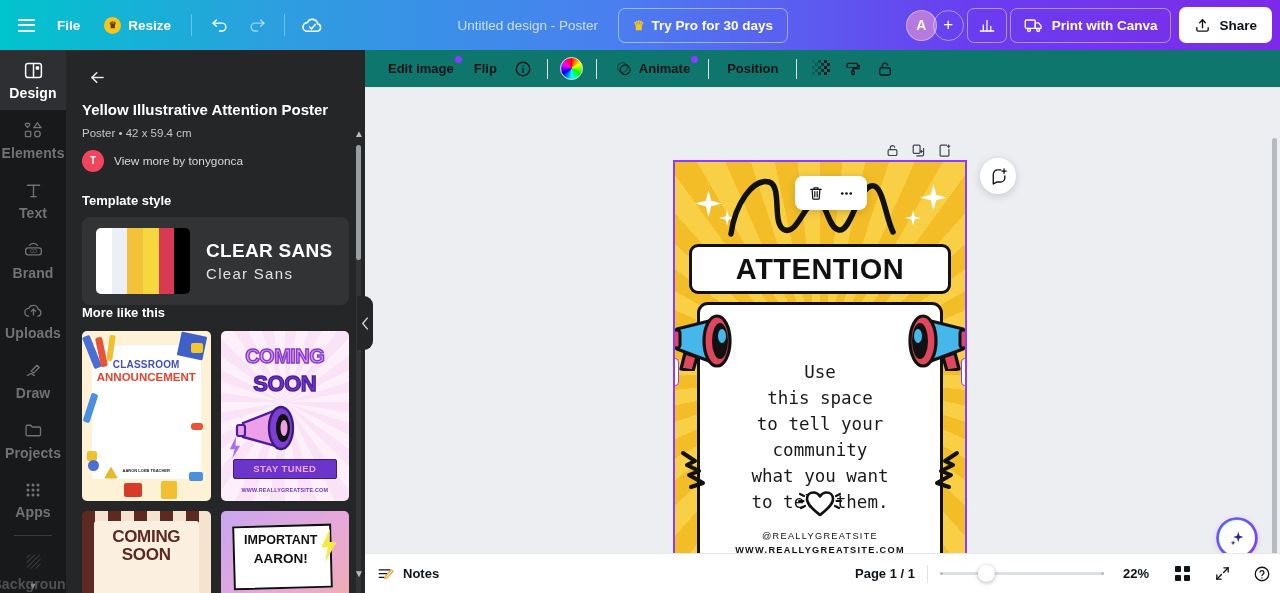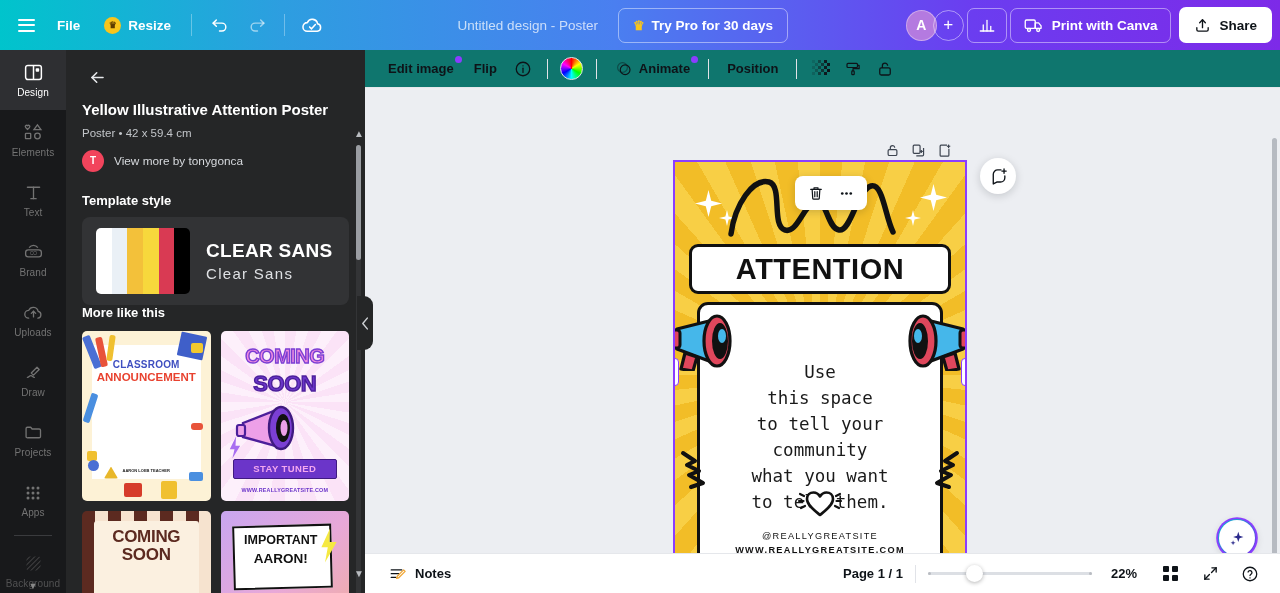--- a/index.html
+++ b/index.html
@@ -72,21 +72,21 @@
   .rail {
     position:absolute; top:50px; left:0; width:66px; height:543px;
     background:#18191b; z-index:40; overflow:hidden;
   }
   .rail-item {
     width:66px; height:60px; display:flex; flex-direction:column;
     align-items:center; justify-content:center; gap:4px; cursor:pointer;
     color:#737373;
   }
   .rail-item.active { background:#2e2f32; color:#fff; }
-  .rail-item .lbl { font-size:10px; font-weight:normal; letter-spacing:.1px; }
+  .rail-item .lbl { font-size:14px; font-weight:bold; letter-spacing:.1px; }
   .rail-divider { height:1px; background:#3a3b3e; margin:5px 14px; }
   .rail-scroll-arrow {
     position:absolute; bottom:2px; left:50%; transform:translateX(-50%);
     color:#888; font-size:9px;
   }
 
   
   .panel {
     position:absolute; top:50px; left:66px; width:299px; height:543px;
     background:#252627; z-index:35; overflow:hidden;
@@ -261,21 +261,21 @@
   }
   .edscroll {
     position:absolute; right:3px; top:48px; width:5px; height:420px;
     background:#b6bac1; border-radius:3px; cursor:pointer;
   }
 
   
   .bottombar {
     position:absolute; bottom:0; left:365px; width:915px; height:40px;
     background:#fff; border-top:1px solid #e5e7eb;
-    display:flex; align-items:center; padding:0 16px; z-index:50;
+    display:flex; align-items:center; padding:0 4px; z-index:50;
   }
   .notes-btn { display:flex; align-items:center; gap:8px; padding:5px 8px; border-radius:5px; cursor:pointer; font-size:13px; font-weight:bold; color:#0e1318;}
   .bb-right { margin-left:auto; display:flex; align-items:center; gap:12px; }
   .pagecount { font-size:13px; color:#0e1318; font-weight:bold; white-space:nowrap;}
   .bb-sep { width:1px; height:18px; background:#e1e3e8; }
   .slider { position:relative; width:164px; height:18px; display:flex; align-items:center; cursor:pointer;}
   .slider-track { width:100%; height:3px; background:#dcdfe4; border-radius:2px; }
   .slider-knob { position:absolute; left:38px; width:17px;height:17px;border-radius:50%;background:#fff;box-shadow:0 1px 4px rgba(0,0,0,.3);}
   .slider-dot-l{position:absolute;left:0;width:3px;height:3px;border-radius:50%;background:#b9bcc2;}
   .slider-dot-r{position:absolute;right:0;width:3px;height:3px;border-radius:50%;background:#b9bcc2;}

